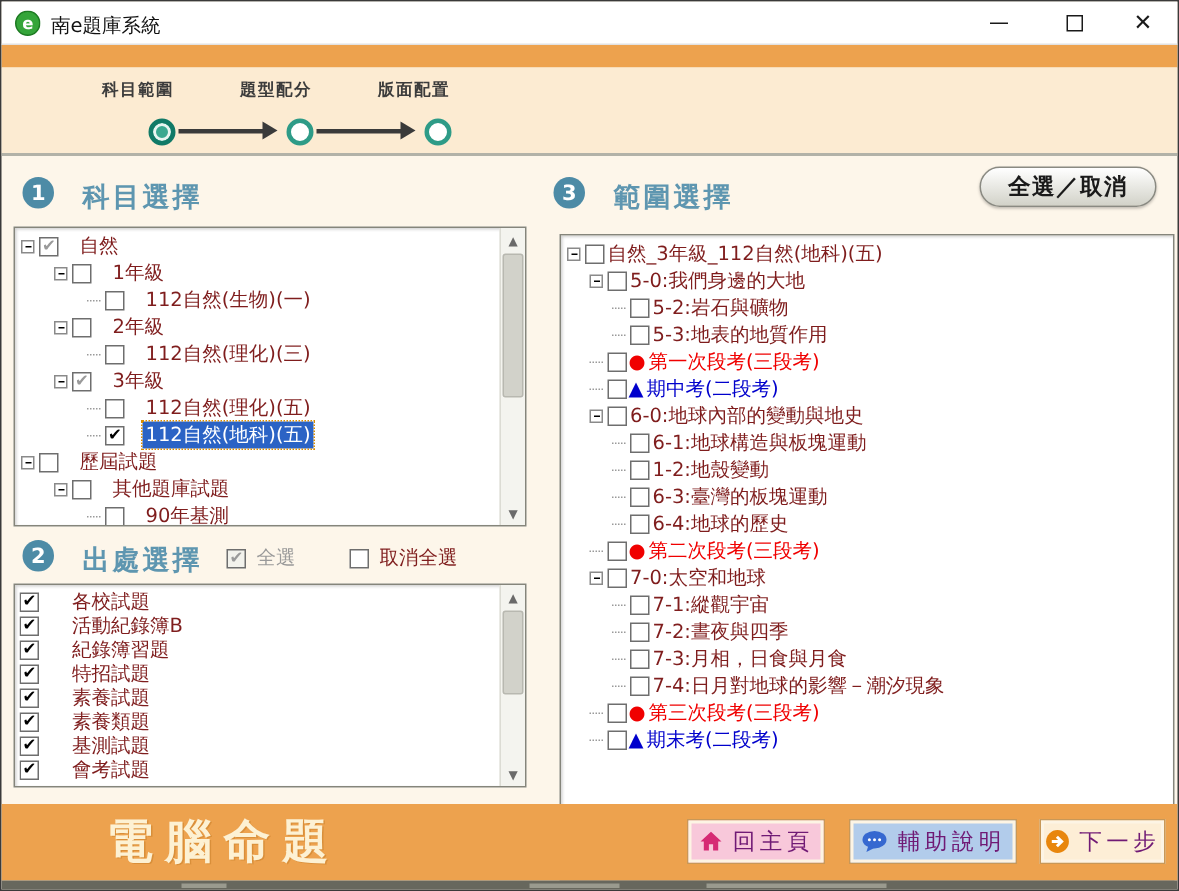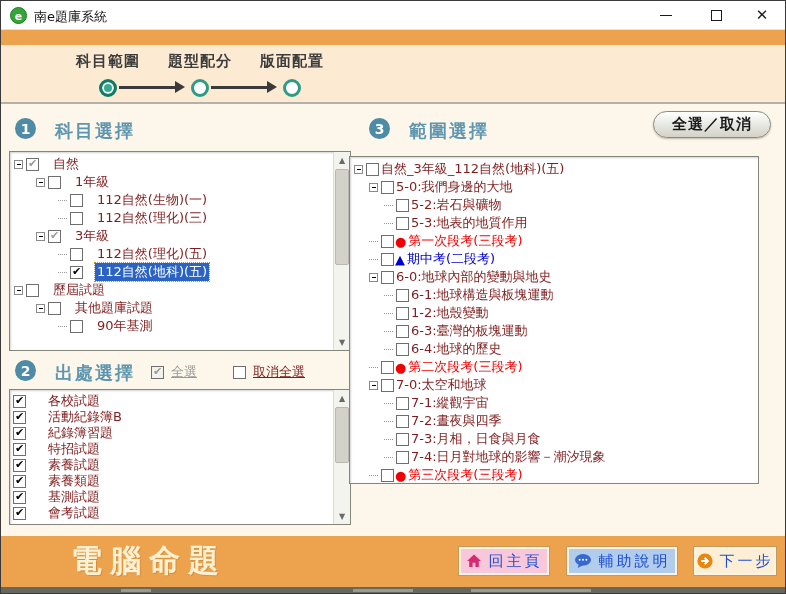--- a/index.html
+++ b/index.html
@@ -17,21 +17,21 @@
   .win-btn.min  { left:644px; }
   .win-btn.max  { left:694px; }
   .win-btn.close{ left:740px; }
   .glyph-min { width:12px; height:0; border-top:1px solid #1a1a1a; }
   .glyph-max { width:11px; height:11px; border:1px solid #1a1a1a; background:transparent; }
   .glyph-close { font-size:15px; color:#1a1a1a; line-height:1; }
 
   
   .strip-top { position:absolute; left:0; top:29px; width:784px; height:15px; background:#eda24e; }
   .steps-area { position:absolute; left:0; top:44px; width:784px; height:57px; background:#fcebd2; }
-  .step-label { position:absolute; top:7px; width:80px; text-align:center; font-size:15px; font-weight:bold; color:#3c3c3c; letter-spacing:1px; }
+  .step-label { position:absolute; top:7px; width:80px; font-size:11px; font-weight:bold; color:#3c3c3c; letter-spacing:1px; }
   .step-dot { position:absolute; top:34px; width:18px; height:18px; border-radius:50%; }
   .step-dot.active { background:#3aa890; border:3px solid #117a67; box-shadow:inset 0 0 0 2px #e8f5f1; }
   .step-dot.inactive { background:#ffffff; border:3px solid #2e9b87; }
   .arrow-line { position:absolute; top:41px; height:3px; background:#3a3a3a; }
   .arrow-head { position:absolute; top:36px; width:0; height:0; border-left:10px solid #3a3a3a; border-top:6px solid transparent; border-bottom:6px solid transparent; }
   .sep-line { position:absolute; left:0; top:101px; width:784px; height:2px; background:#b2b2a8; }
 
   
   .sec-num { position:absolute; width:21px; height:21px; border-radius:50%; background:#4d8ba6; color:#fff; font-size:14px; font-weight:bold; display:flex; align-items:center; justify-content:center; }
   .sec-title { position:absolute; font-size:18px; font-weight:bold; color:#5e96b0; letter-spacing:2px;margin-left:12px; }
@@ -65,35 +65,35 @@
   .lrow .lbl { margin-left:20px; }
 
   
   .vscroll { position:absolute; top:0; right:0; bottom:0; width:17px; background:#f4f4ef; border-left:1px solid #dcdcd4; }
   .sarrow { position:absolute; left:0; width:16px; height:16px; display:flex; align-items:center; justify-content:center; font-size:8px; color:#6a6a6a; }
   .sarrow.up { top:0; } .sarrow.down { bottom:0; }
   .sthumb { position:absolute; left:1px; width:14px; background:#d2d2ca; border:1px solid #b8b8b0; border-radius:2px; }
 
   
   .hdr-cb-group { position:absolute; display:flex; align-items:center; }
-  .hdr-cb-group .lbl { font-size:13px; margin-left:5px;text-decoration:underline; }
+  .hdr-cb-group .lbl { font-size:13px; margin-left:5px; }
   .lbl.dim { color:#9a9a9a; }
   .pill-btn {
     position:absolute; left:652px; top:110px; width:118px; height:27px;
     border-radius:14px; border:1px solid #8a8a82;
     background:linear-gradient(#ffffff,#d2d2c8);
     box-shadow:0 1px 2px rgba(0,0,0,0.25);
     font-size:15px; font-weight:bold; color:#1a1a1a;
     display:flex; align-items:center; justify-content:center; letter-spacing:1px; cursor:default;
   }
 
   
   .footer { position:absolute; left:0; top:535px; width:784px; height:51px; background:#eda24e; }
   .logo { position:absolute; left:70px; top:4px; font-size:31px; font-weight:bold; color:#fdf1d3; letter-spacing:8px; text-shadow:1px 1px 0 #d98f3a; }
-  .f-btn { position:absolute; top:10px; height:30px; border:1px solid #c89858; outline:2px solid #fdf4e4; outline-offset:-3px; display:flex; align-items:center; justify-content:center; gap:7px; font-size:15px; color:#1d4ed8; cursor:default; }
+  .f-btn { position:absolute; top:10px; height:30px; border:1px solid #c89858; outline:2px solid #fdf4e4; outline-offset:-3px; display:flex; align-items:center; justify-content:center; gap:7px; font-size:15px; color:#701a75; cursor:default; }
   .f-btn svg { flex:0 0 auto; }
   .f-btn .blabel { letter-spacing:3px; }
   .btn-home { left:457px; width:92px;  background:#f8c8da; }
   .btn-help { left:565px; width:112px; background:#b2cceb; }
   .btn-next { left:692px; width:84px;  background:#fdeed6; }
   .dark-strip { position:absolute; left:0; top:586px; width:784px; height:7px; background:#67675d; }
   .dark-strip span { position:absolute; top:2px; height:3px; background:#9a9a8e; }
 </style>
 </head>
 <body>
@@ -148,20 +148,26 @@
           <span class="cb unchecked"></span>
           <span class="lbl">1年級</span>
         </div>
         <div class="trow">
           <span class="indent" style="width: 46px;"></span>
           <span class="conn"></span>
           <span class="cb unchecked"></span>
           <span class="lbl">112自然(生物)(一)</span>
         </div>
         <div class="trow">
+          <span class="indent" style="width: 24px;"></span>
+          <span class="expander"></span>
+          <span class="cb unchecked"></span>
+          <span class="lbl">2年級</span>
+        </div>
+        <div class="trow">
           <span class="indent" style="width: 46px;"></span>
           <span class="conn"></span>
           <span class="cb unchecked"></span>
           <span class="lbl">112自然(理化)(三)</span>
         </div>
         <div class="trow">
           <span class="indent" style="width: 24px;"></span>
           <span class="expander"></span>
           <span class="cb gray"></span>
           <span class="lbl">3年級</span>
@@ -252,21 +258,21 @@
     <div class="vscroll">
       <div class="sarrow up">▲</div>
       <div class="sthumb" style="top:17px;height:56px"></div>
       <div class="sarrow down">▼</div>
     </div>
   </div>
 
   <span class="sec-num" style="left:368px;top:117px">3</span>
   <span class="sec-title" style="left:396px;top:118px">範圍選擇</span>
   <div class="pill-btn">全選／取消</div>
-  <div class="box tree3" style="left:348px;top:155px;width:410px;height:328px">
+  <div class="box tree3" style="left:372px;top:155px;width:410px;height:431px">
     <div class="tree">
         <div class="trow">
           <span class="indent" style="width: 2px;"></span>
           <span class="expander"></span>
           <span class="cb unchecked"></span>
           <span class="lbl">自然_3年級_112自然(地科)(五)</span>
         </div>
         <div class="trow">
           <span class="indent" style="width: 17px;"></span>
           <span class="expander"></span>

